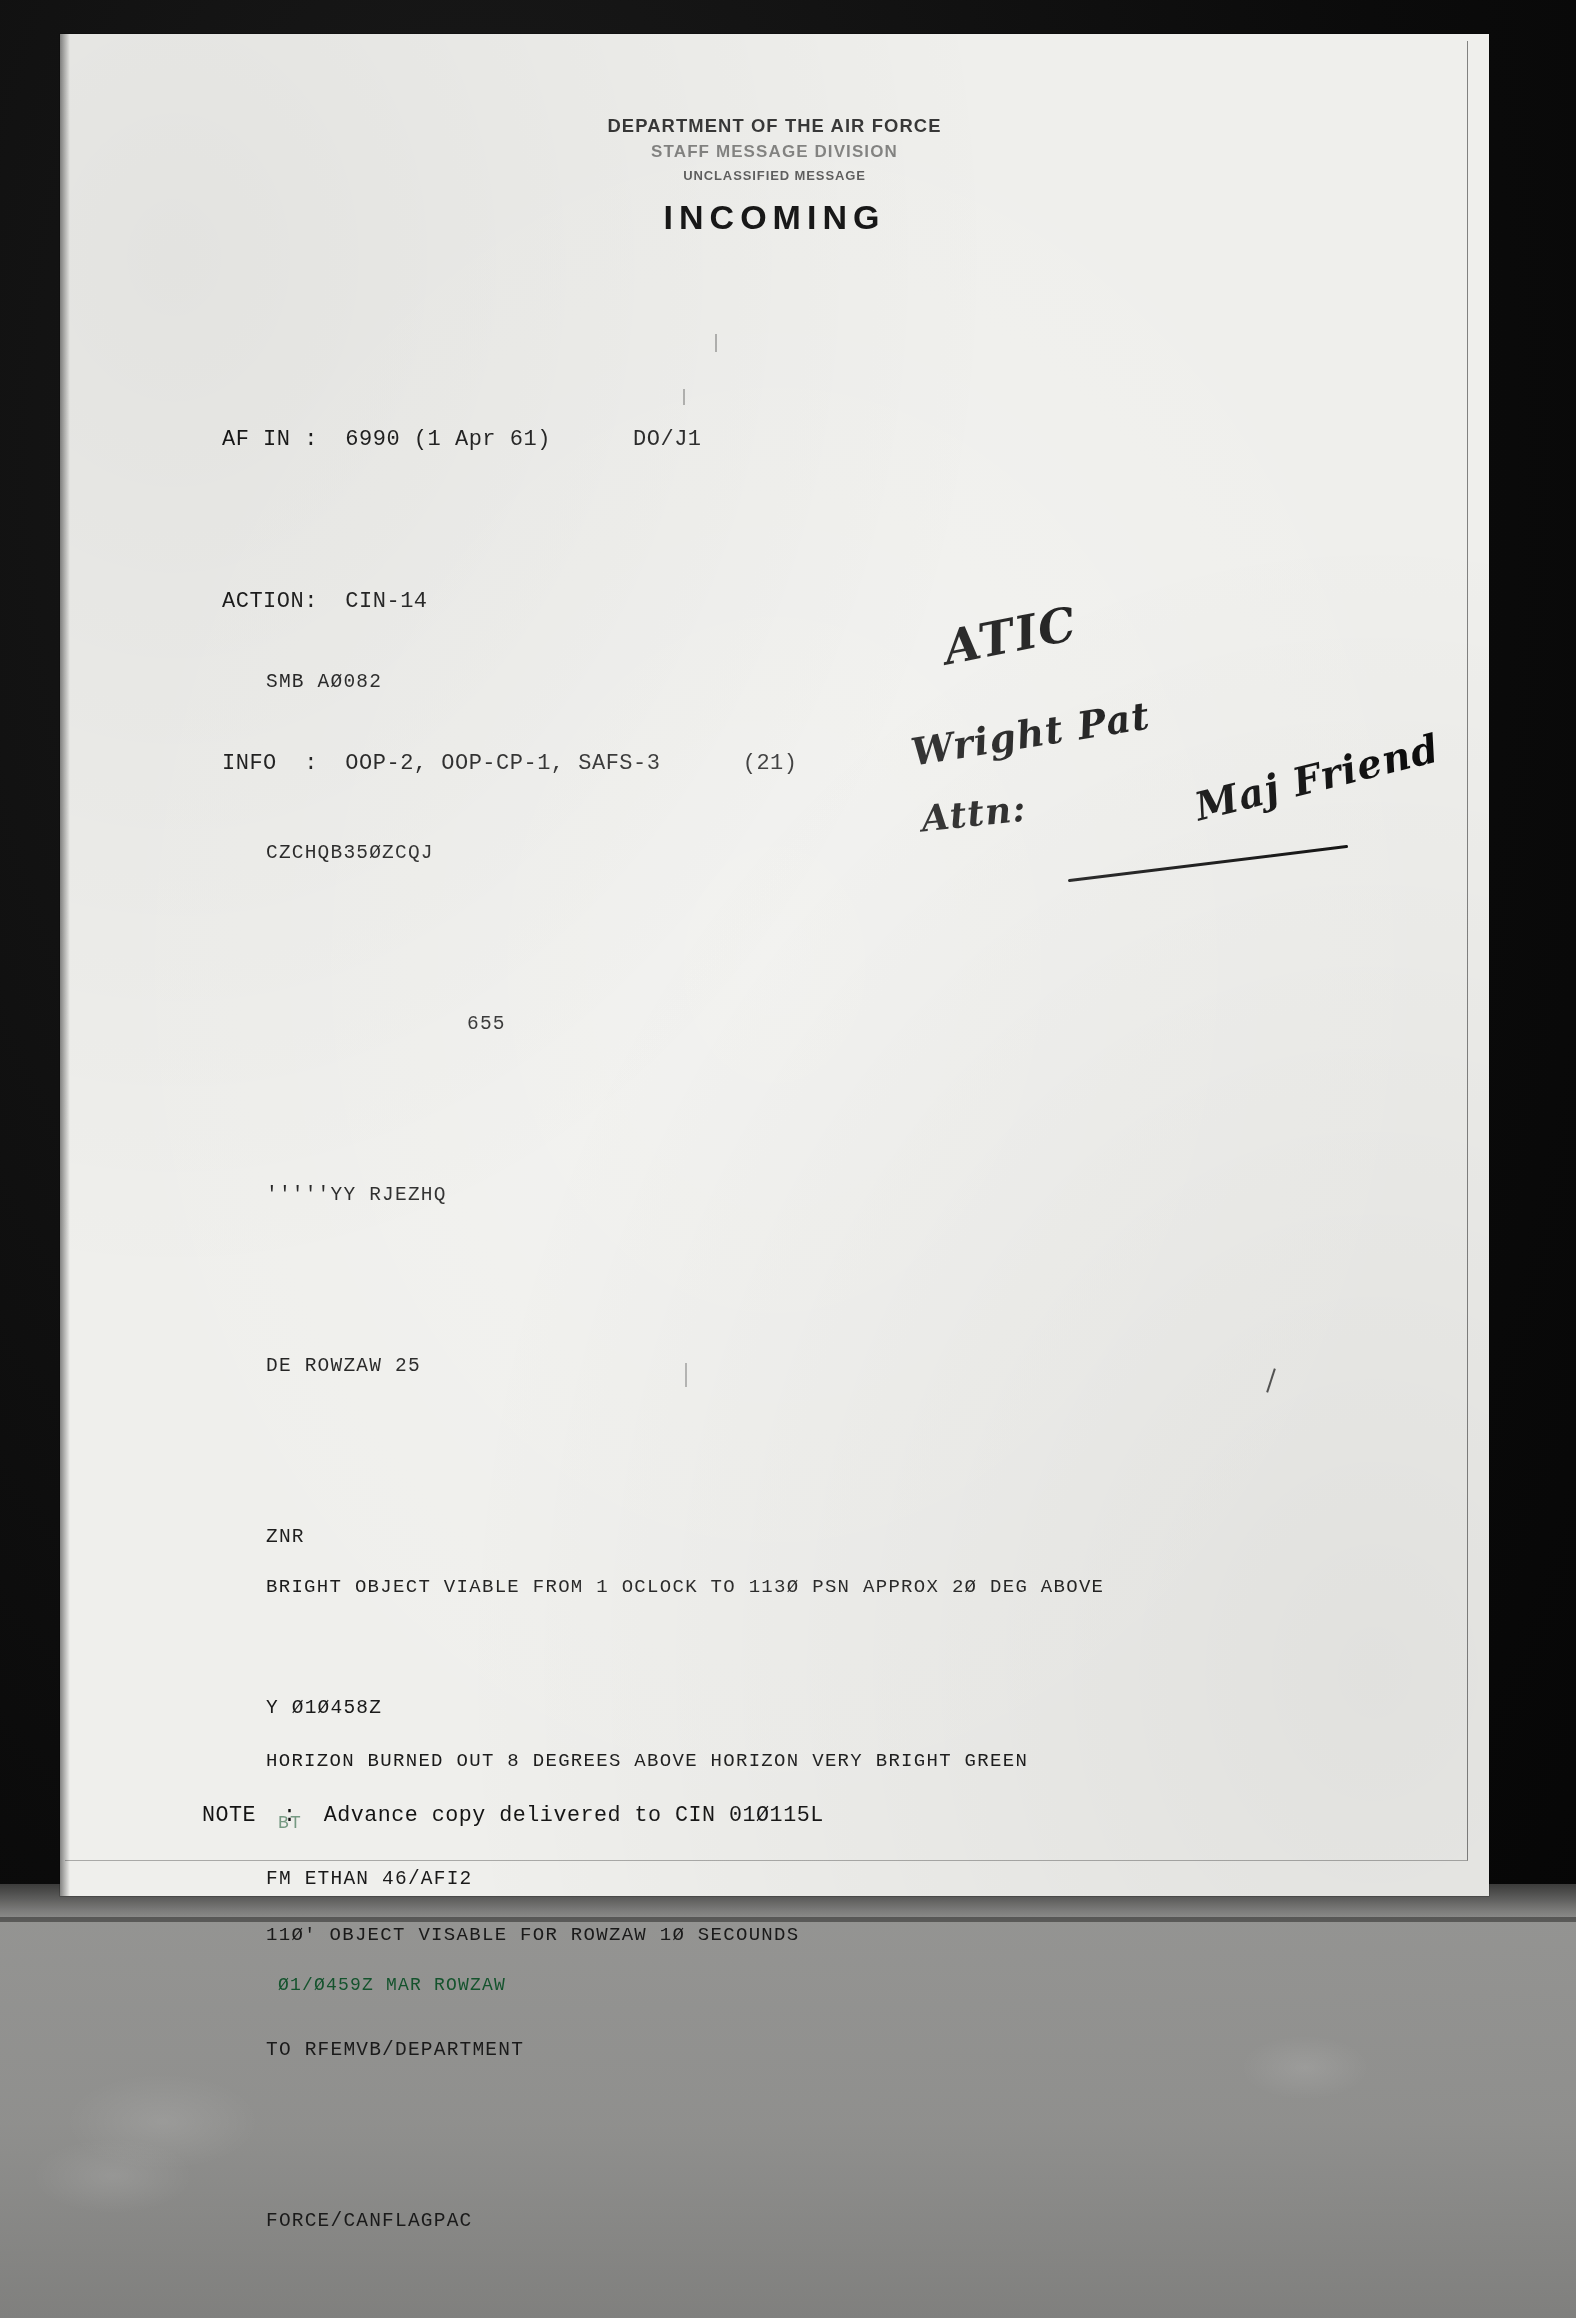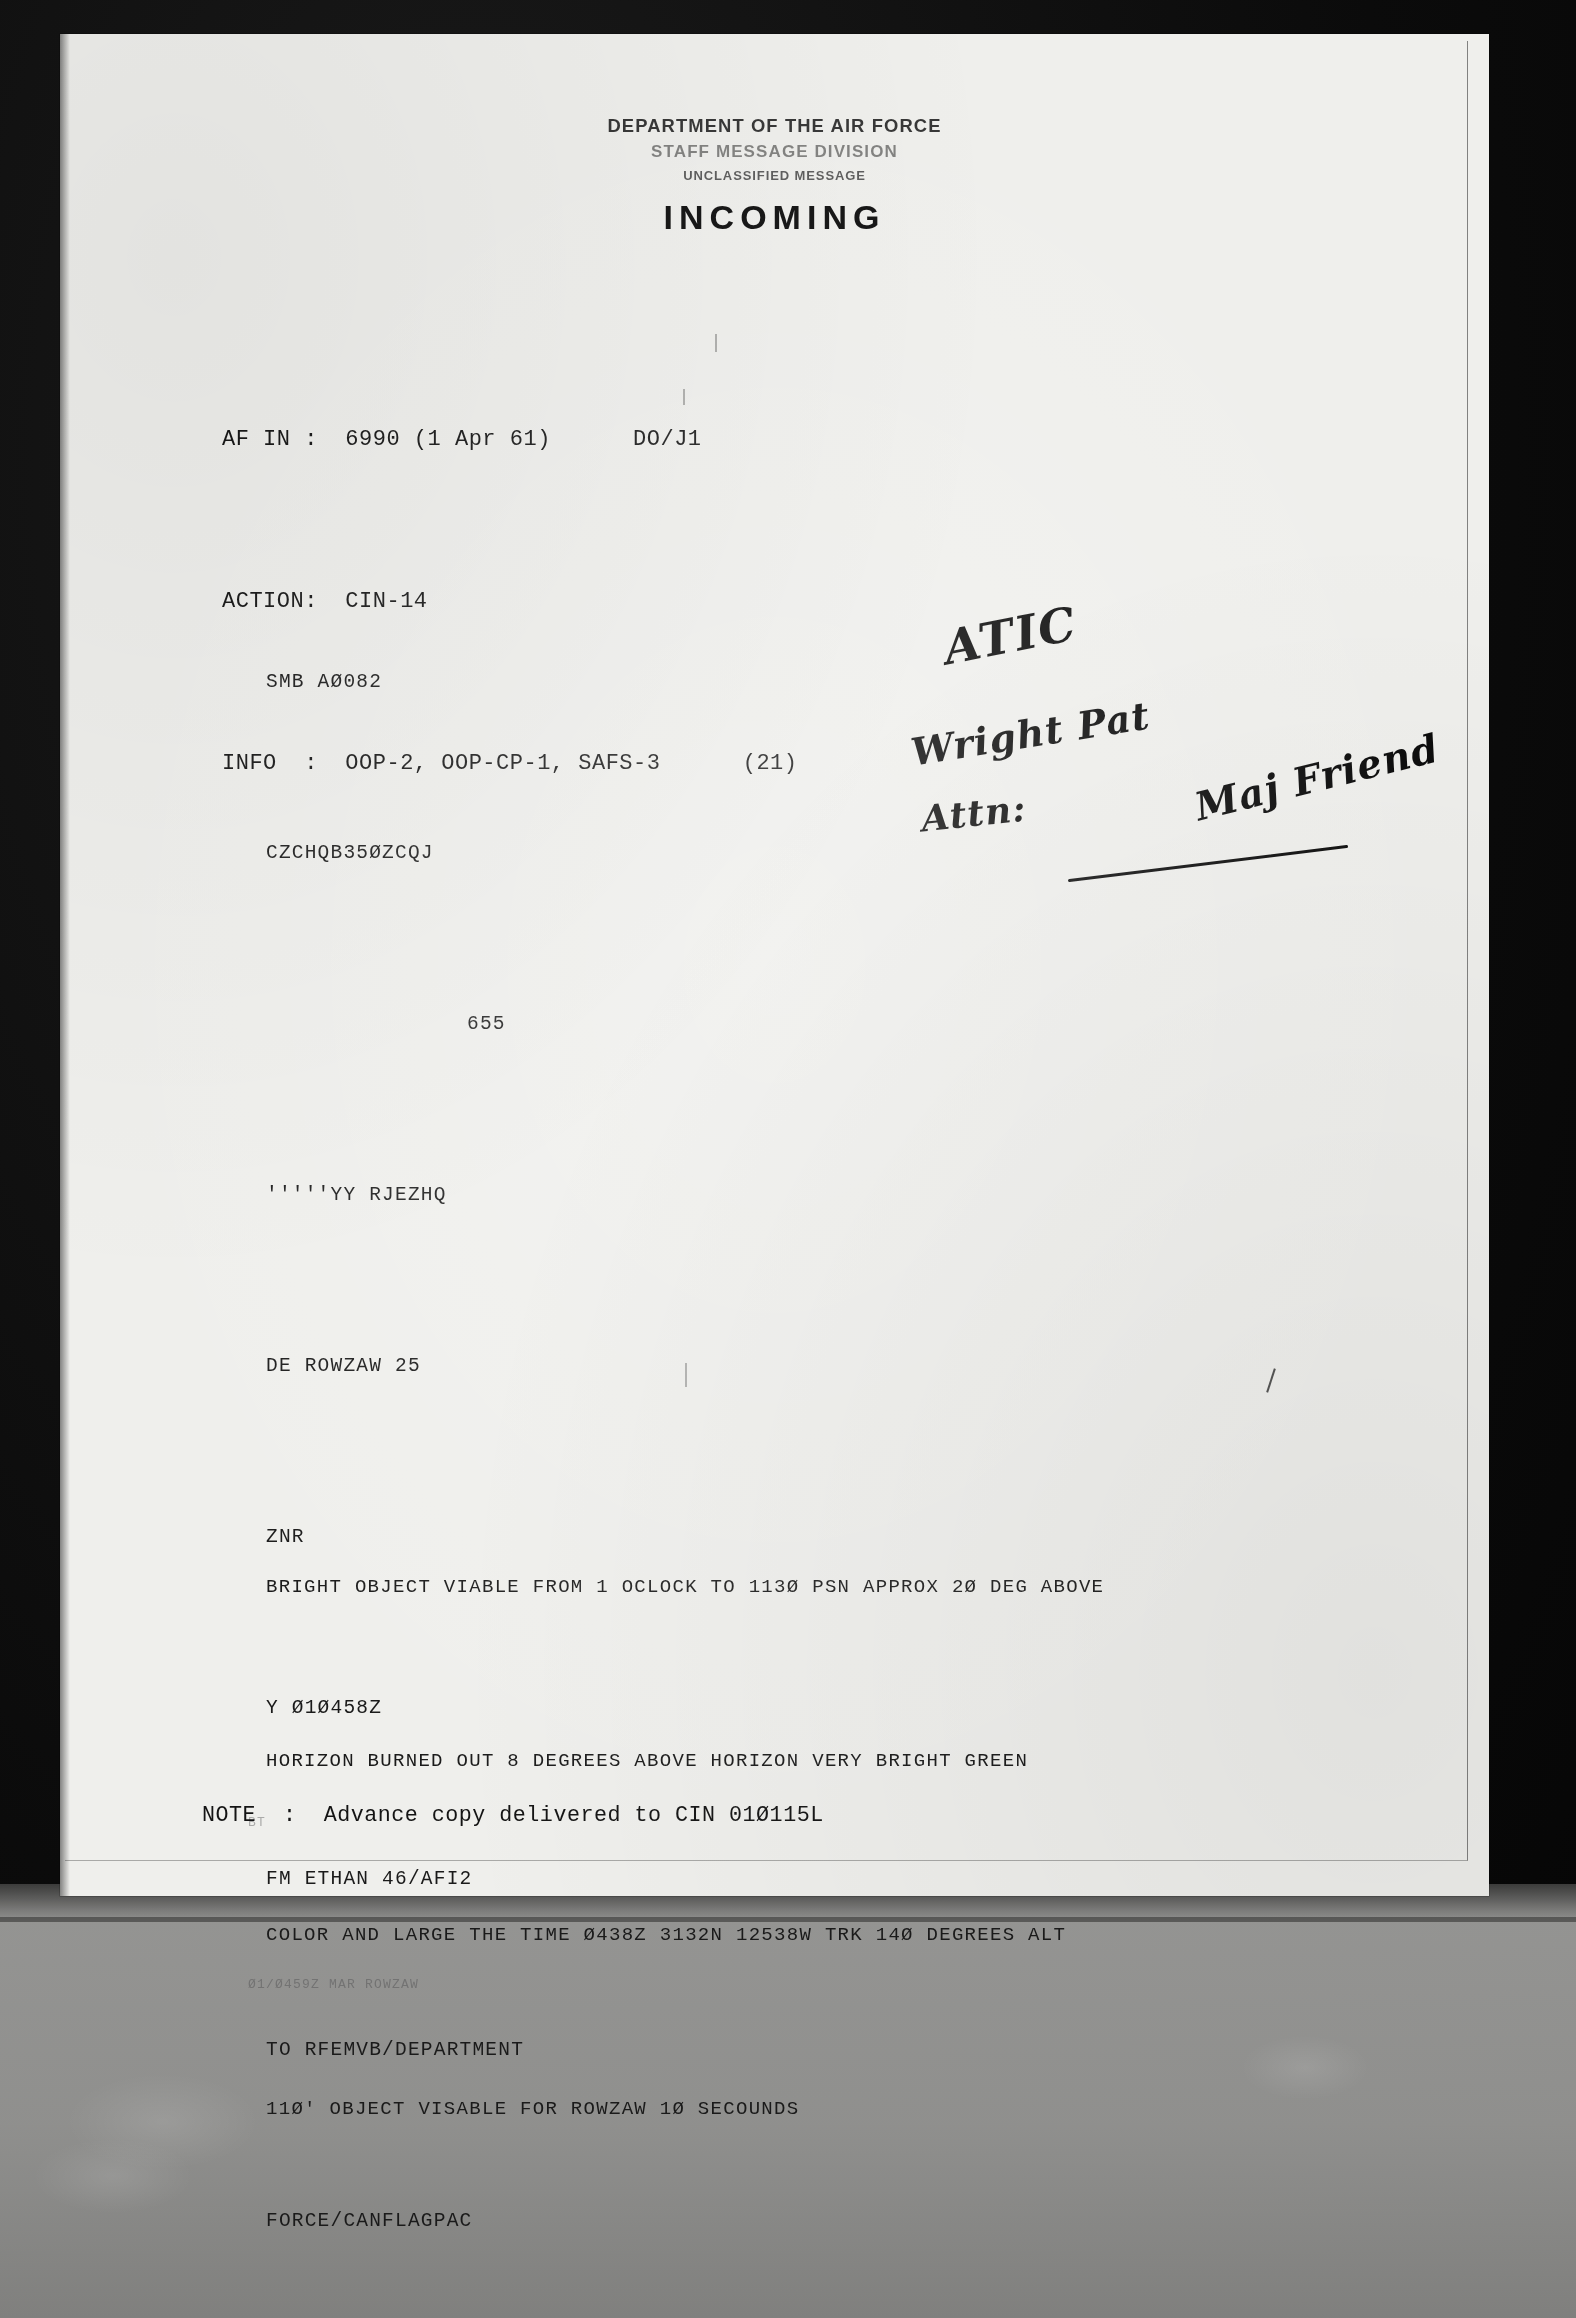--- a/index.html
+++ b/index.html
@@ -174,25 +174,25 @@
     font-family: "Liberation Mono", monospace;
     font-size: 19px;
     line-height: 58px;
     letter-spacing: 1.3px;
     white-space: pre;
   }
 
   
   #trailer {
     position: absolute;
-    left: 188px;
+    left: 218px;
     top: 1654px;
-    color: #737373;
-    font-family: "Liberation Mono", monospace;
-    font-size: 13px;
+    color: #14532d;
+    font-family: "Liberation Mono", monospace;
+    font-size: 18px;
     line-height: 54px;
     letter-spacing: 1.2px;
     white-space: pre;
   }
   #note-line {
     position: absolute;
     left: 142px;
     top: 1769px;
     color: #141414;
     font-family: "Liberation Mono", monospace;
@@ -314,21 +314,20 @@
       
       
       
       
       
     </div>
 
     <div id="narrative">
       <div class="msg-line">BRIGHT OBJECT VIABLE FROM 1 OCLOCK TO 113Ø PSN APPROX 2Ø DEG ABOVE</div>
       <div class="msg-line">HORIZON BURNED OUT 8 DEGREES ABOVE HORIZON VERY BRIGHT GREEN</div>
-      <div class="msg-line">COLOR AND LARGE THE TIME Ø438Z 3132N 12538W TRK 14Ø DEGREES ALT</div>
       <div class="msg-line">11Ø' OBJECT VISABLE FOR ROWZAW 1Ø SECOUNDS</div>
     </div>
 
     <div id="trailer">
       <div class="msg-line msg-faint">BT</div>
       <div class="msg-line">Ø1/Ø459Z MAR ROWZAW</div>
     </div>
 
     <div id="note-line">NOTE  :  Advance copy delivered to CIN 01Ø115L</div>
 

